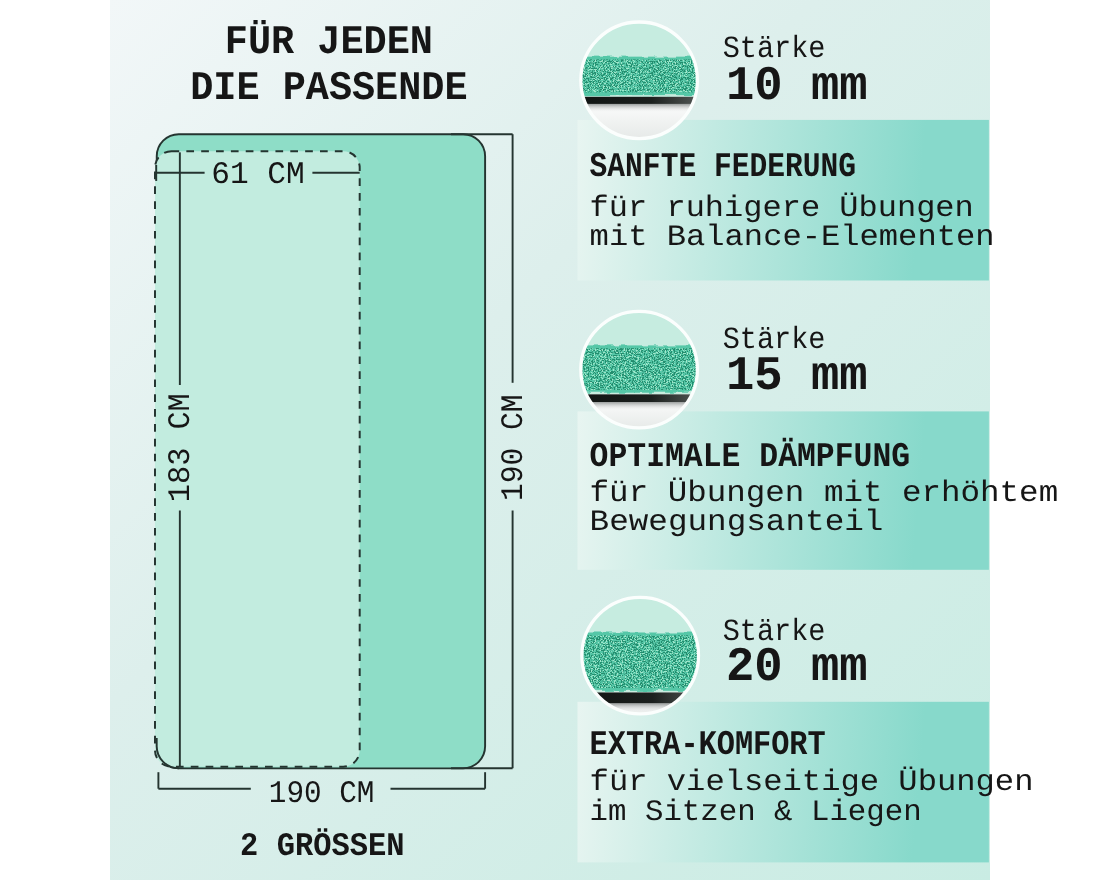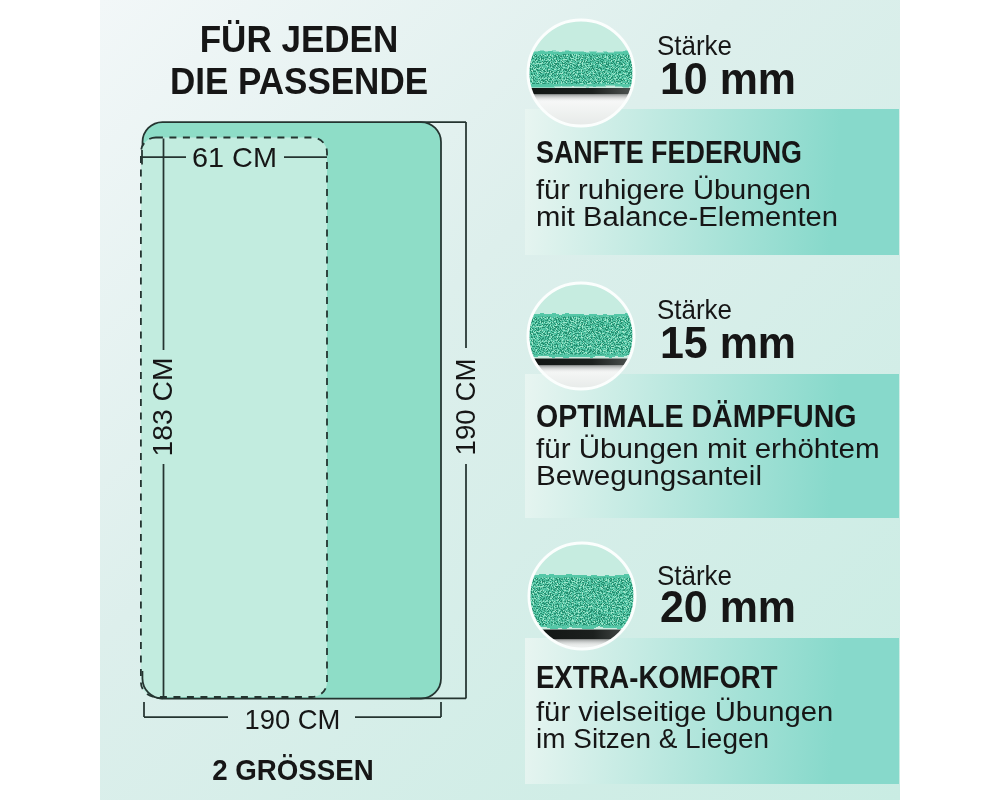--- a/index.html
+++ b/index.html
@@ -1,18 +1,18 @@
 <!DOCTYPE html>
 <html><head>
 <meta charset="utf-8">
 <style>
   html,body{margin:0;padding:0;}
   body{width:1000px;height:800px;background:#ffffff;font-family:"Liberation Sans", sans-serif;overflow:hidden;}
   #stage{position:absolute;left:100px;top:0;width:800px;height:800px;
-         background:linear-gradient(135deg,#f2f7f8 0%,#ddefec 40%,#c9ece3 100%);}
+         background:linear-gradient(135deg,#f2f7f8 0%,#ddefec 40%,#c9ece3 100%);font-family:Liberation Mono, monospace;}
   .abs{position:absolute;white-space:nowrap;color:#161616;}
 </style>
 </head>
 <body>
 
 <div id="stage">
 
   <div class="abs" id="title1" style="left:198.5px;top:21.4px;font-weight:bold;font-size:37px;line-height:37px;transform:translateX(-50%) scaleX(0.947);">FÜR JEDEN</div>
 
   <div class="abs" id="title2" style="left:199px;top:62.6px;font-weight:bold;font-size:37px;line-height:37px;transform:translateX(-50%) scaleX(0.946);">DIE PASSENDE</div>

